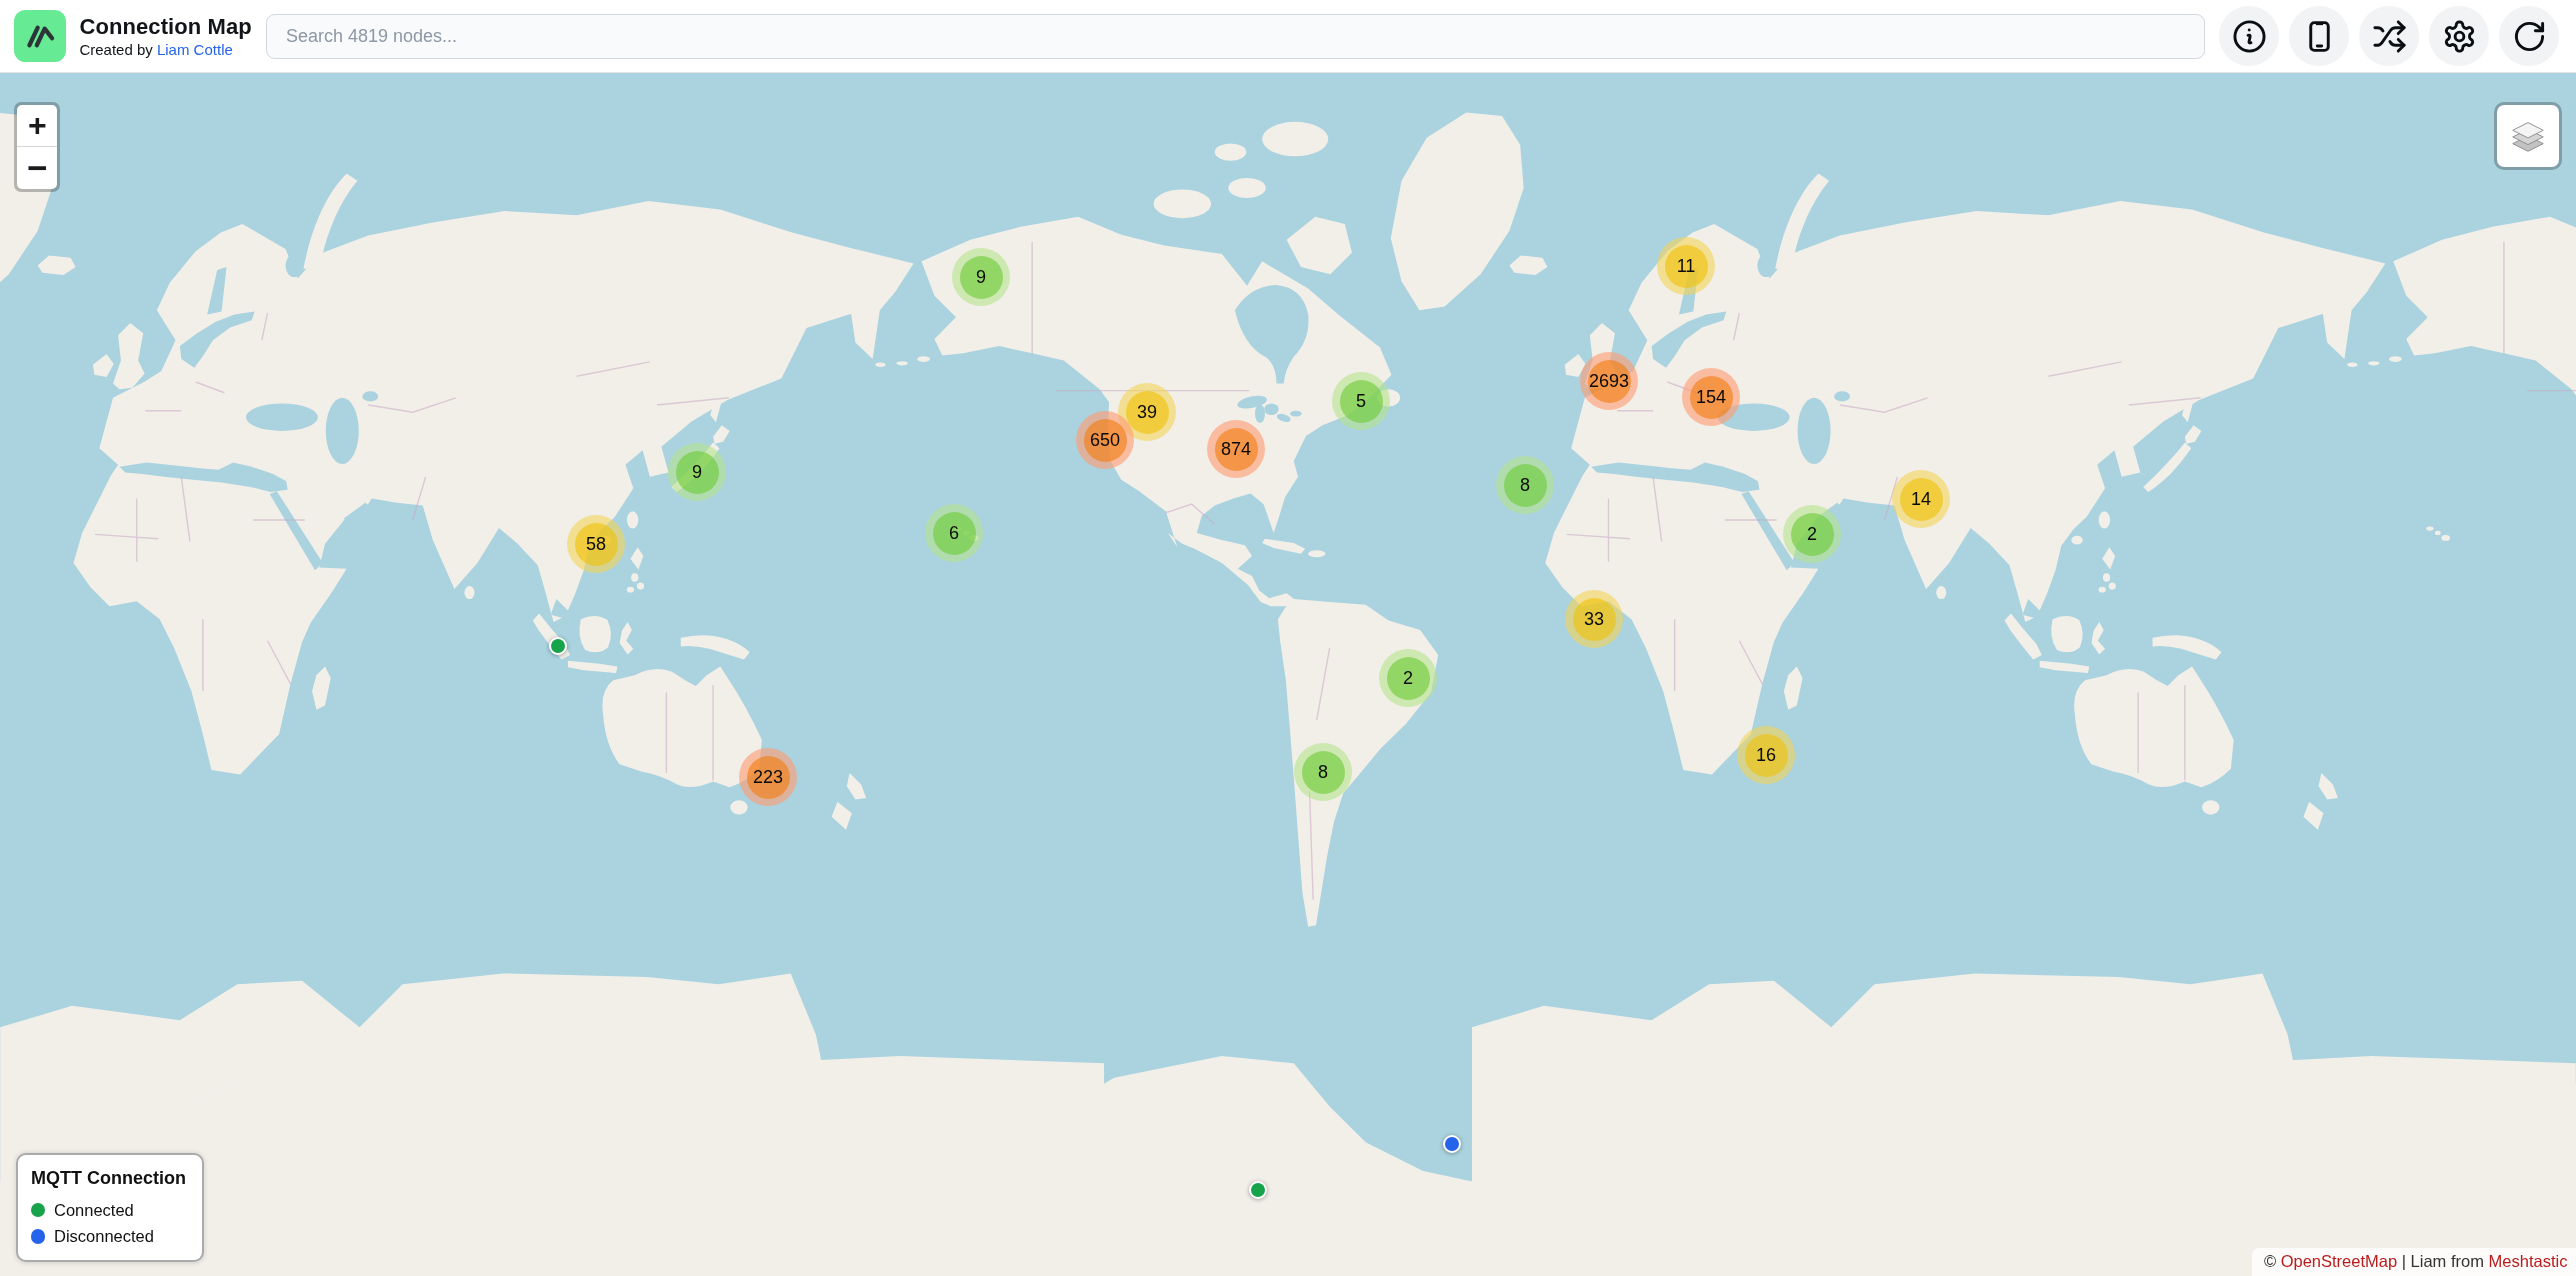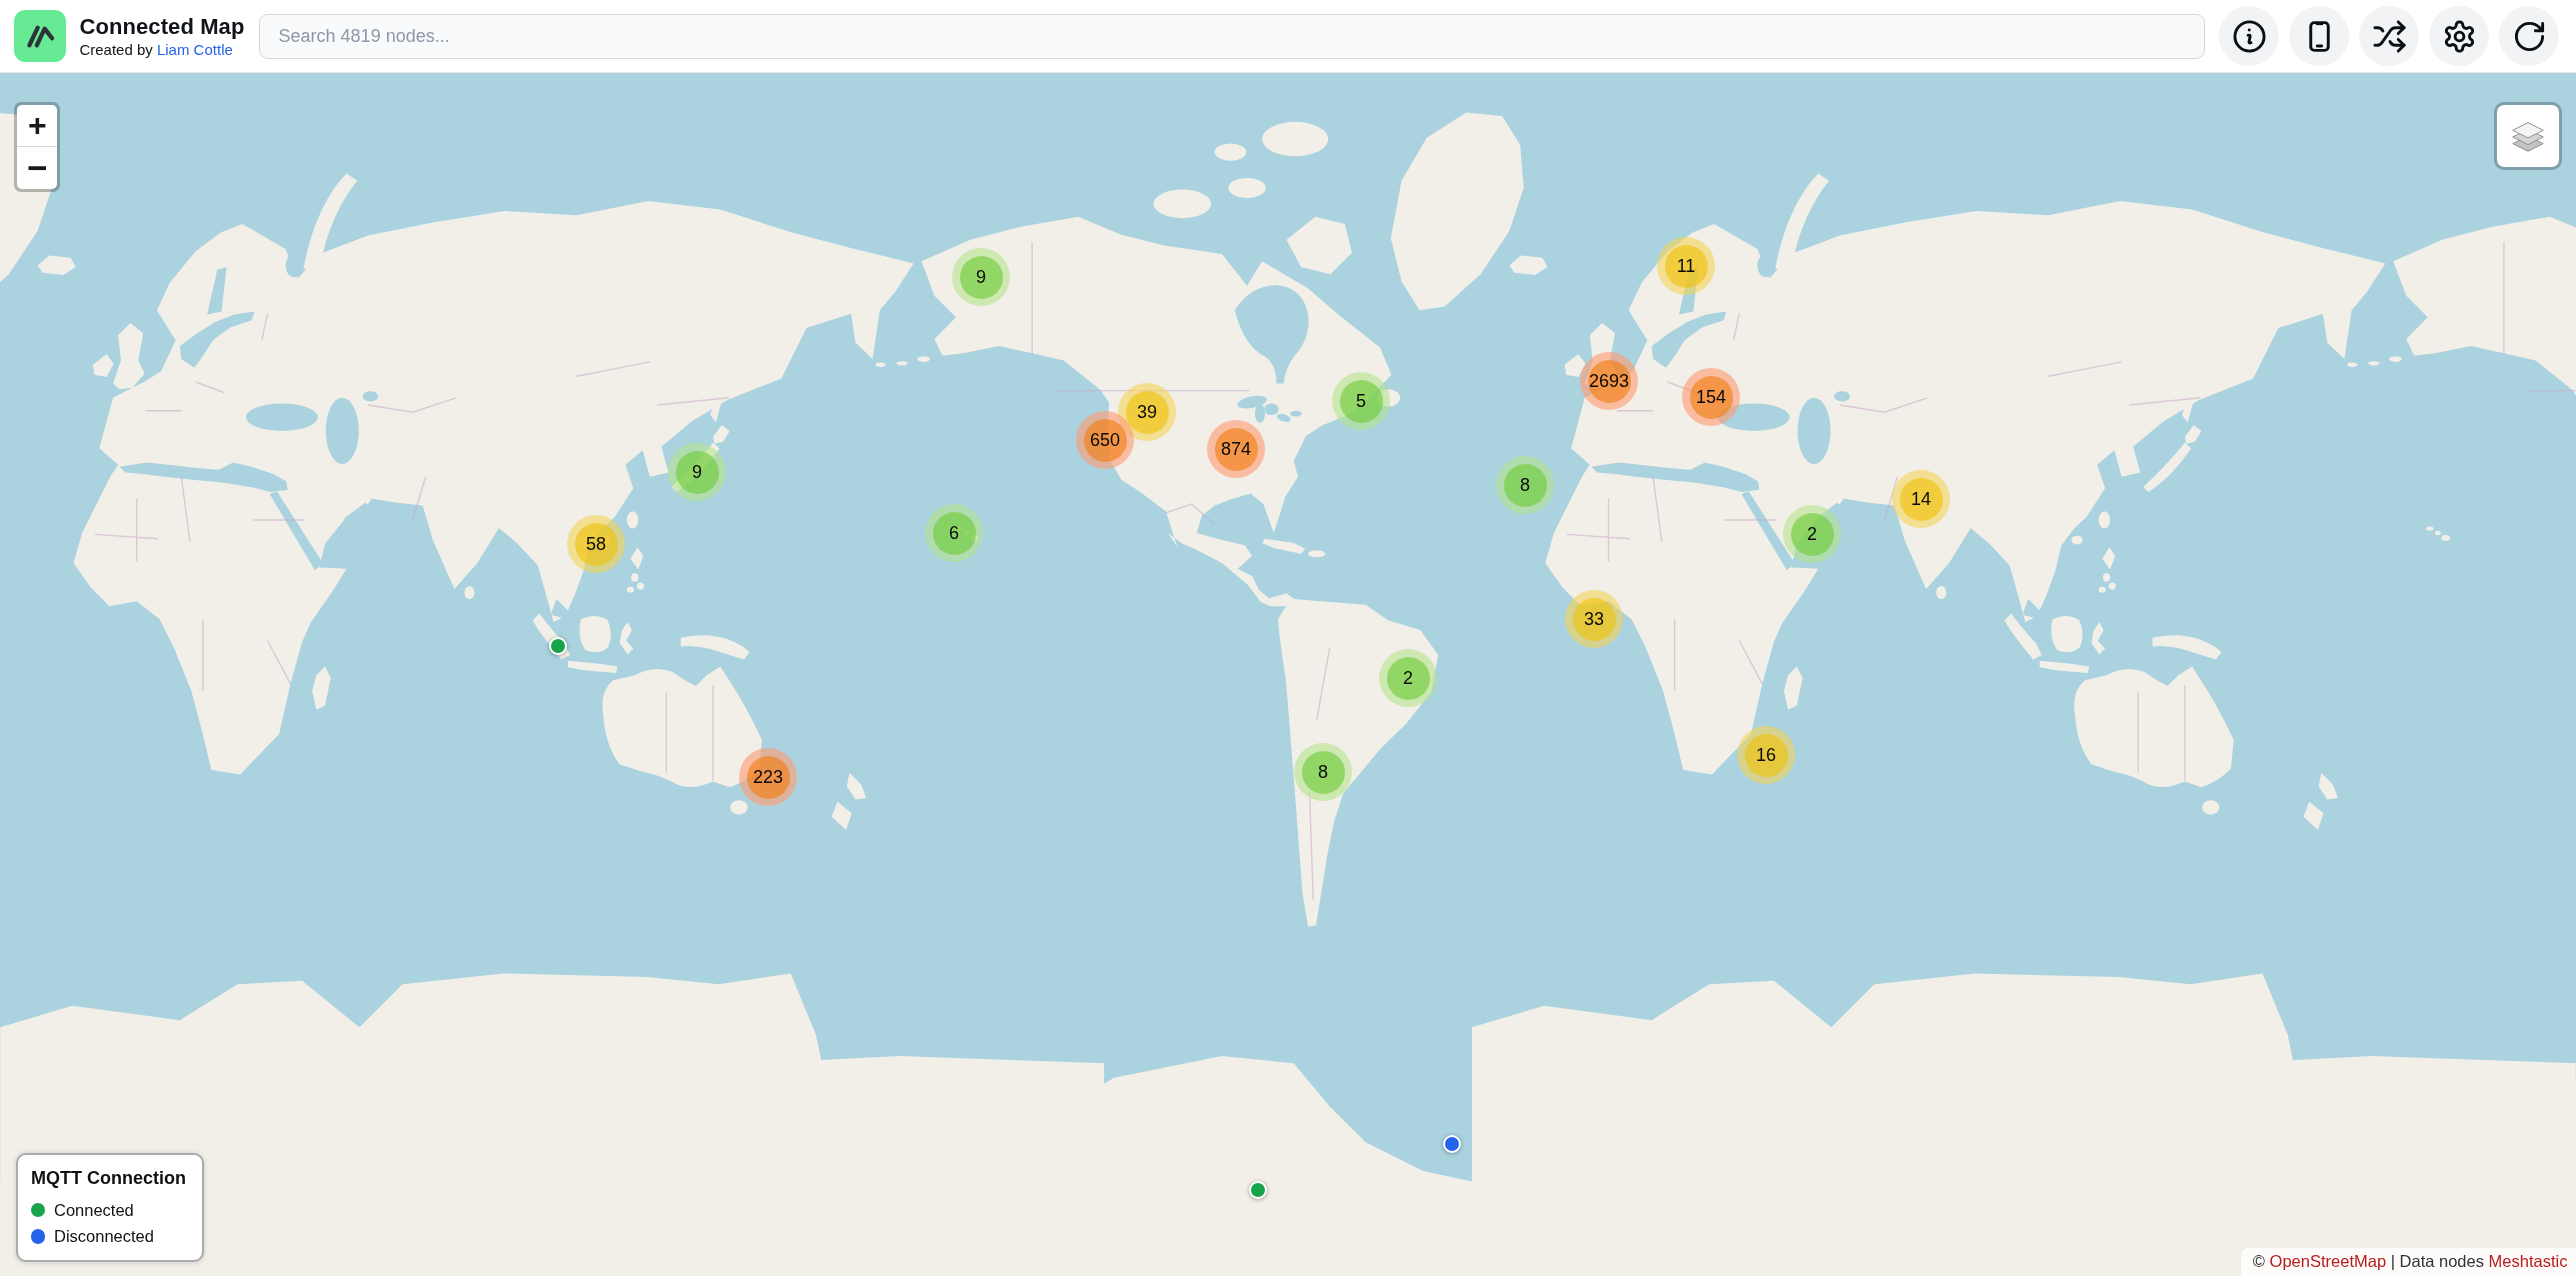--- a/index.html
+++ b/index.html
@@ -56,21 +56,21 @@
 <body>
 
 <div class="header">
   <div class="logo">
     <svg viewBox="0 0 40 32" width="37" height="30">
       <path d="M8 26 L17 7" stroke="#2d3439" stroke-width="4.6" stroke-linecap="round" fill="none"></path>
       <path d="M16 26 L24.5 8 L32.5 18.5" stroke="#2d3439" stroke-width="4.6" stroke-linecap="round" stroke-linejoin="round" fill="none"></path>
     </svg>
   </div>
   <div class="title-block">
-    <div class="app-title">Connected Map</div>
+    <div class="app-title">Connection Map</div>
     <div class="app-subtitle">
       <span>Created by</span>
       <a href="#">Liam Cottle</a>
     </div>
   </div>
   <div class="search-wrap">
     <input class="search-input" type="text" placeholder="Search 4819 nodes..." style="">
   </div>
   <div class="hdr-actions">
     <button class="icon-btn" title="">
@@ -308,17 +308,17 @@
     </div>
     <div class="legend-row">
       <span class="legend-dot" style="background-color: rgb(37, 99, 235);"></span>
       <span>Disconnected</span>
     </div>
   </div>
 
   <div class="attribution">
     <span>©</span>
     <a href="#">OpenStreetMap</a>
-    <span>| Data nodes</span>
+    <span>| Liam from</span>
     <a href="#">Meshtastic</a>
   </div>
 </div>
 
 
 </body></html>

